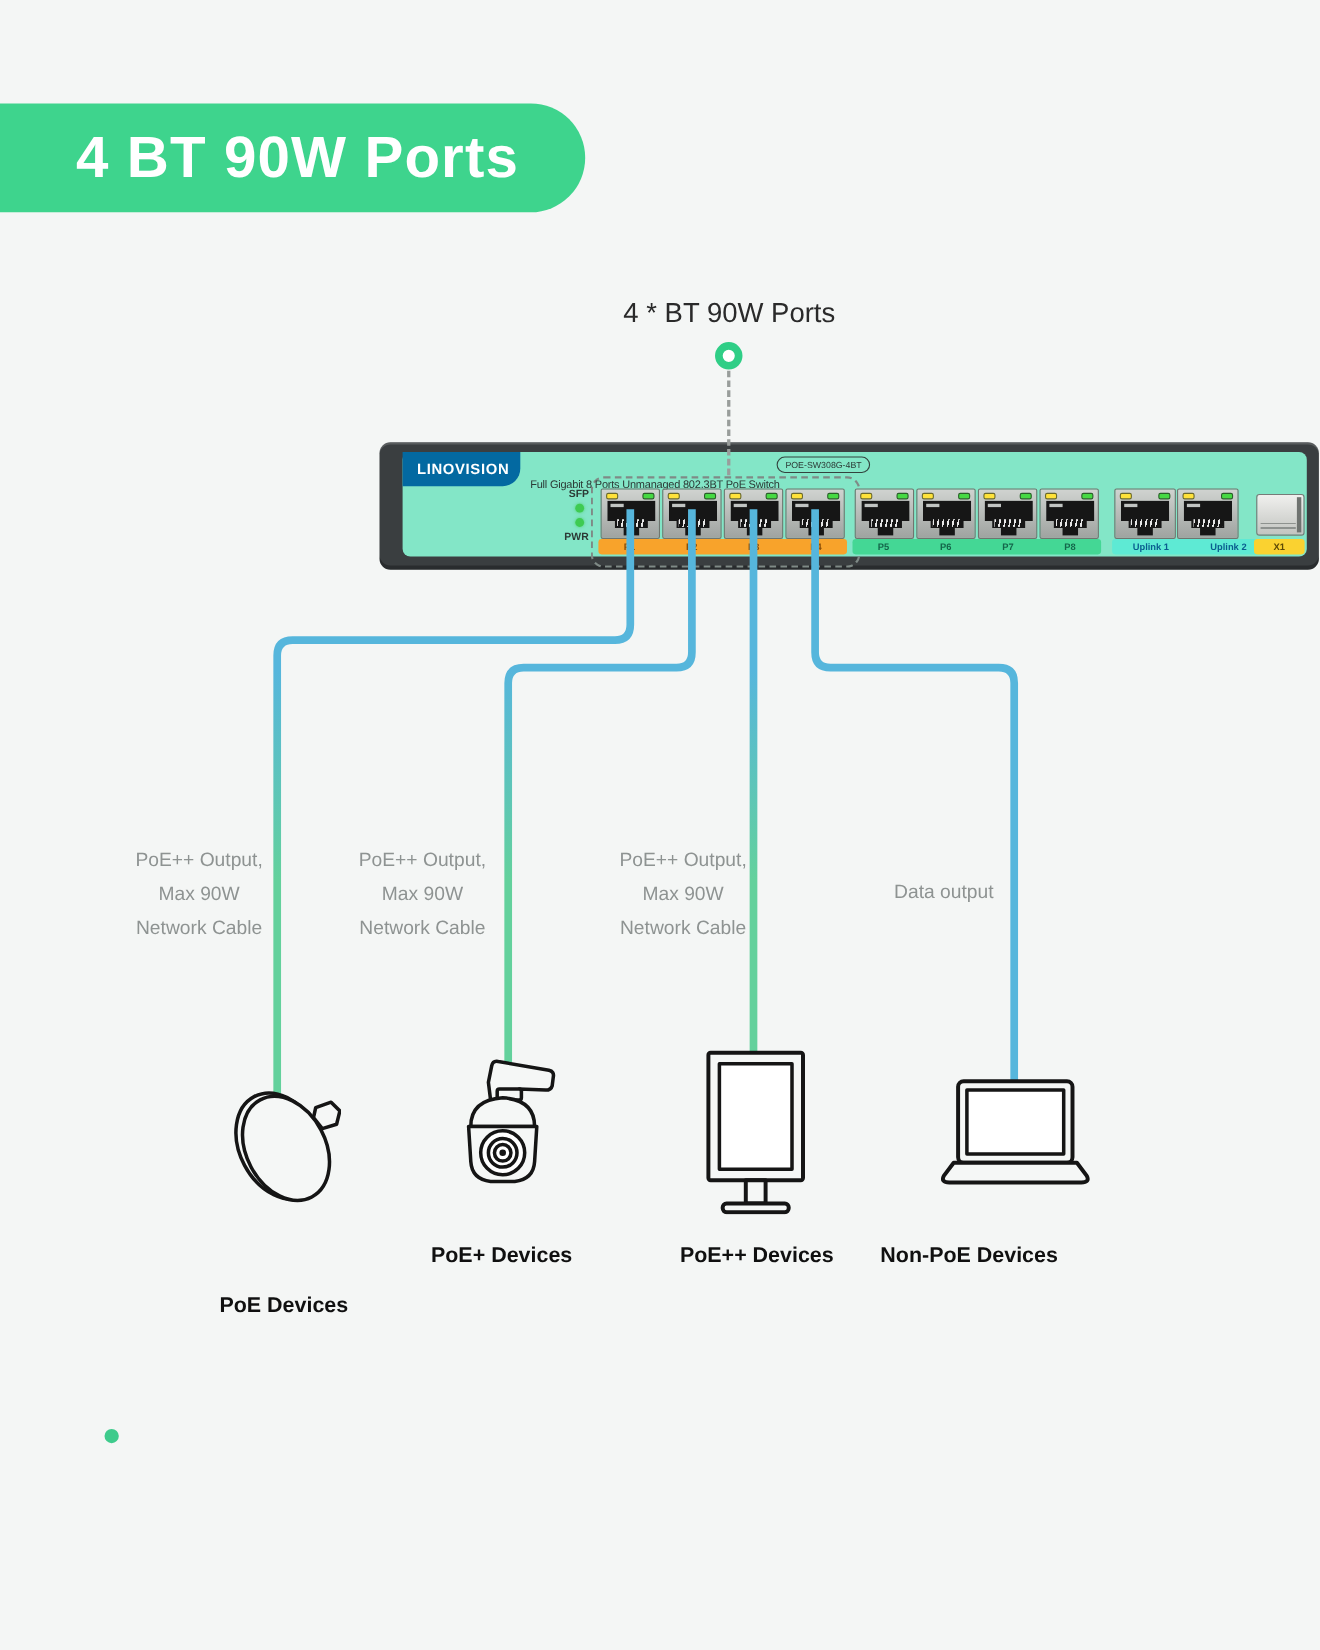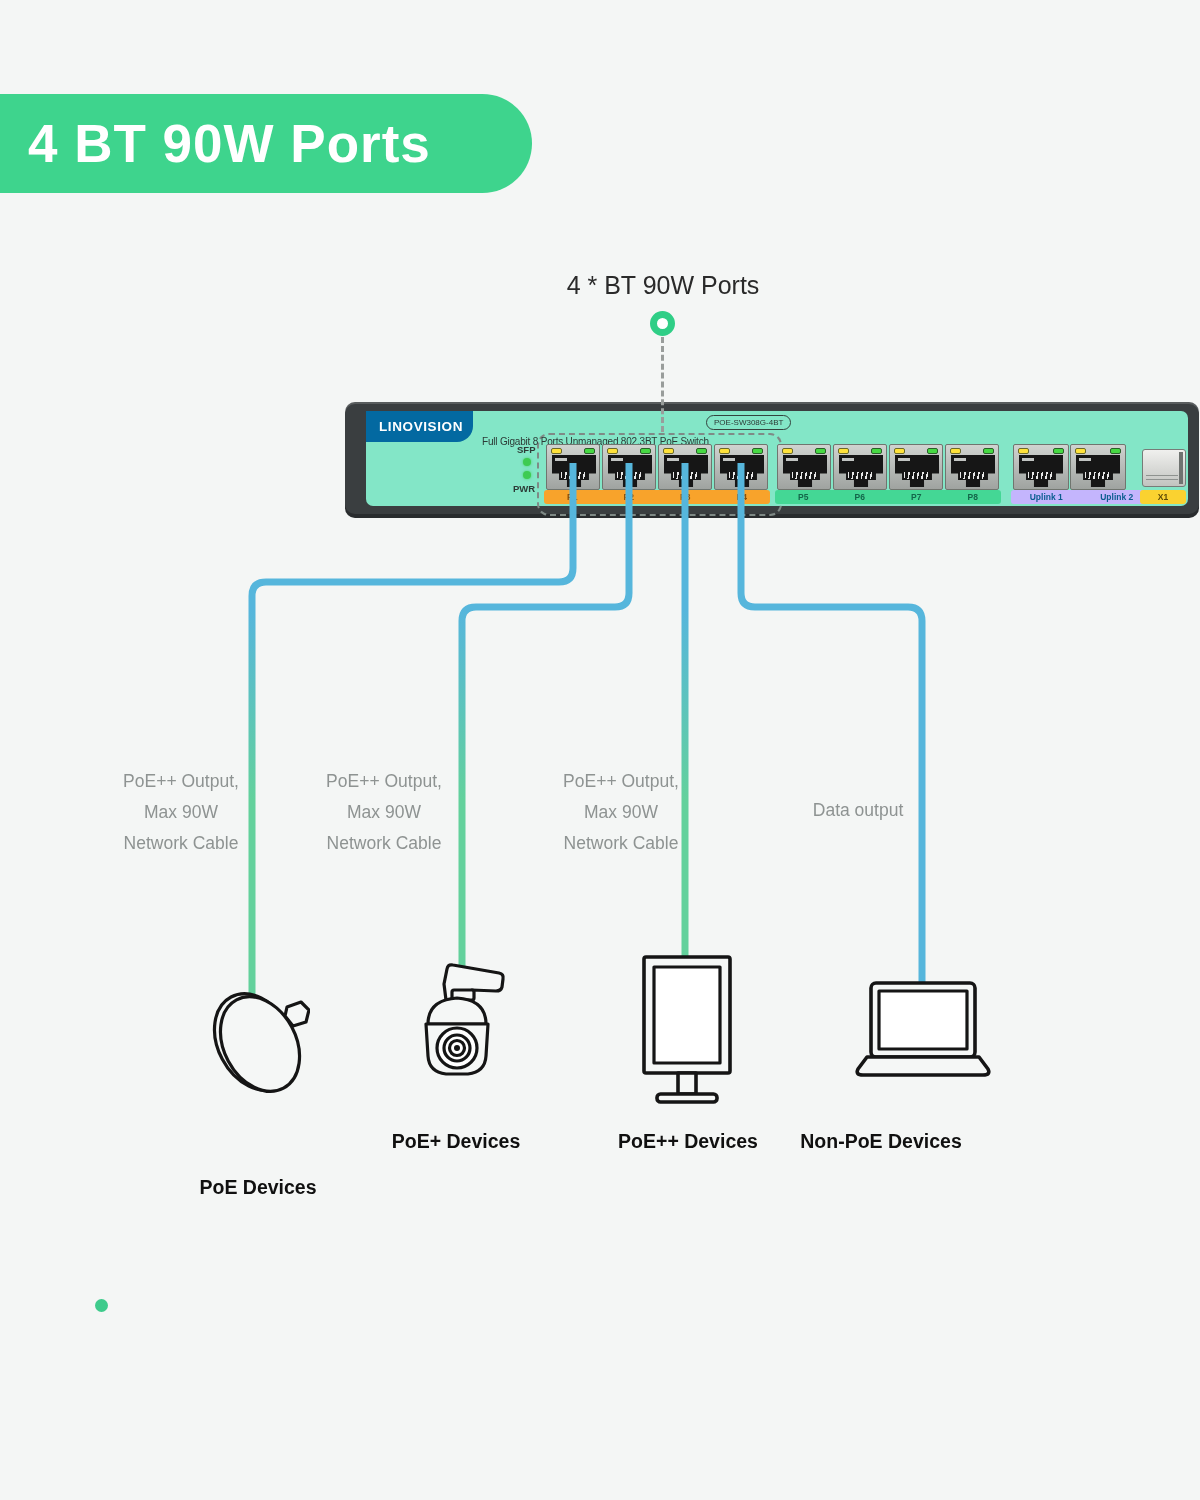--- a/index.html
+++ b/index.html
@@ -2,21 +2,21 @@
 <html><head>
 <meta charset="utf-8">
 <style>
   html,body{margin:0;padding:0;}
   body{background:#e9ebea;font-family:"Liberation Sans", sans-serif;}
   .stage{position:relative;width:1200px;height:1500px;background:#f4f6f5;overflow:hidden;margin:0 auto;}
 
   
   .banner{position:absolute;left:0;top:94px;width:532px;height:99px;background:#3ed48d;
           border-radius:0 50px 50px 0;display:flex;align-items:center;}
-  .banner-title{color:#ffffff;font-size:53px;font-weight:800;letter-spacing:1px;padding-left:28px;}
+  .banner-title{color:#ffffff;font-size:53px;font-weight:800;letter-spacing:1px;padding-left:69px;}
 
   
   .callout-label{position:absolute;left:663px;top:271px;transform:translateX(-50%);
                  font-size:25px;font-weight:500;color:#2a2a2a;white-space:nowrap;z-index:7;}
   .callout-ring{position:absolute;left:650px;top:311px;width:25px;height:25px;box-sizing:border-box;
                 border:7px solid #2fce86;background:#fff;border-radius:50%;z-index:7;}
   .callout-dash{position:absolute;left:661px;top:337px;height:95px;width:0;
                 border-left:3px dashed #999d9b;z-index:7;}
 
   
@@ -50,21 +50,21 @@
   .jack::before{content:'';position:absolute;left:3px;top:3px;width:12px;height:3px;background:#dfe3e0;opacity:.85;}
   .pins{position:absolute;left:9px;top:17px;width:26px;height:7px;opacity:.9;
         background:repeating-linear-gradient(100deg,#ffffff 0 1.5px,transparent 1.5px 4.5px);}
 
   .strip{position:absolute;top:490px;height:14px;border-radius:3px;display:flex;z-index:5;}
   .strip span{flex:1;text-align:center;font-size:8.5px;font-weight:700;line-height:14px;}
   .strip-orange{left:544px;width:226px;background:#f8a32b;}
   .strip-orange span{color:#8a4d07;}
   .strip-green{left:775px;width:226px;background:#44d795;}
   .strip-green span{color:#14664a;}
-  .strip-blue{left:1011px;width:141px;background:#c4b5fd;}
+  .strip-blue{left:1011px;width:141px;background:#5eead4;}
   .strip-blue span{color:#0a5d8f;}
   .strip-yellow{left:1140px;width:46px;background:#fad230;}
   .strip-yellow span{color:#5d4a06;}
 
   .sfp-slot{position:absolute;left:1142px;top:449px;width:44px;height:38px;box-sizing:border-box;
             background:linear-gradient(180deg,#f0f0ee,#c2c4c0);border:1.5px solid #777b78;
             border-radius:3px;z-index:5;}
   .sfp-slot::after{content:'';position:absolute;right:2px;top:2px;bottom:2px;width:4px;background:#6f7370;}
   .sfp-slot::before{content:'';position:absolute;left:3px;bottom:4px;width:32px;height:7px;
             background:repeating-linear-gradient(180deg,#8e928f 0 1.5px,transparent 1.5px 4px);}

